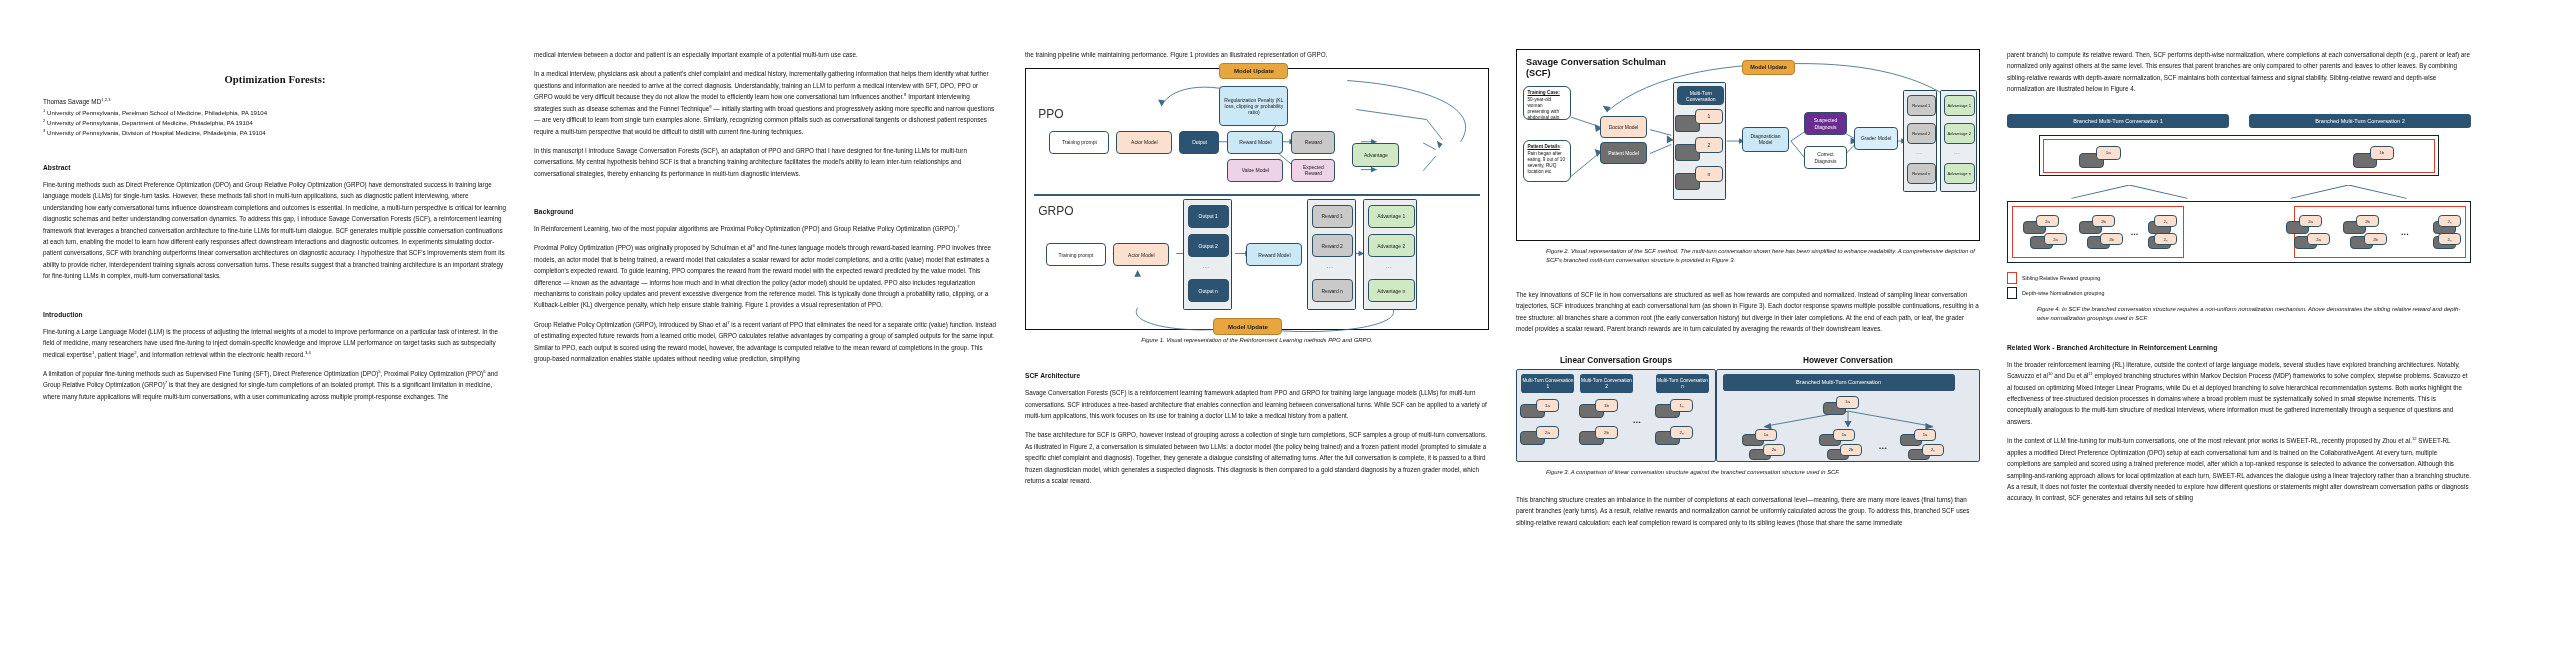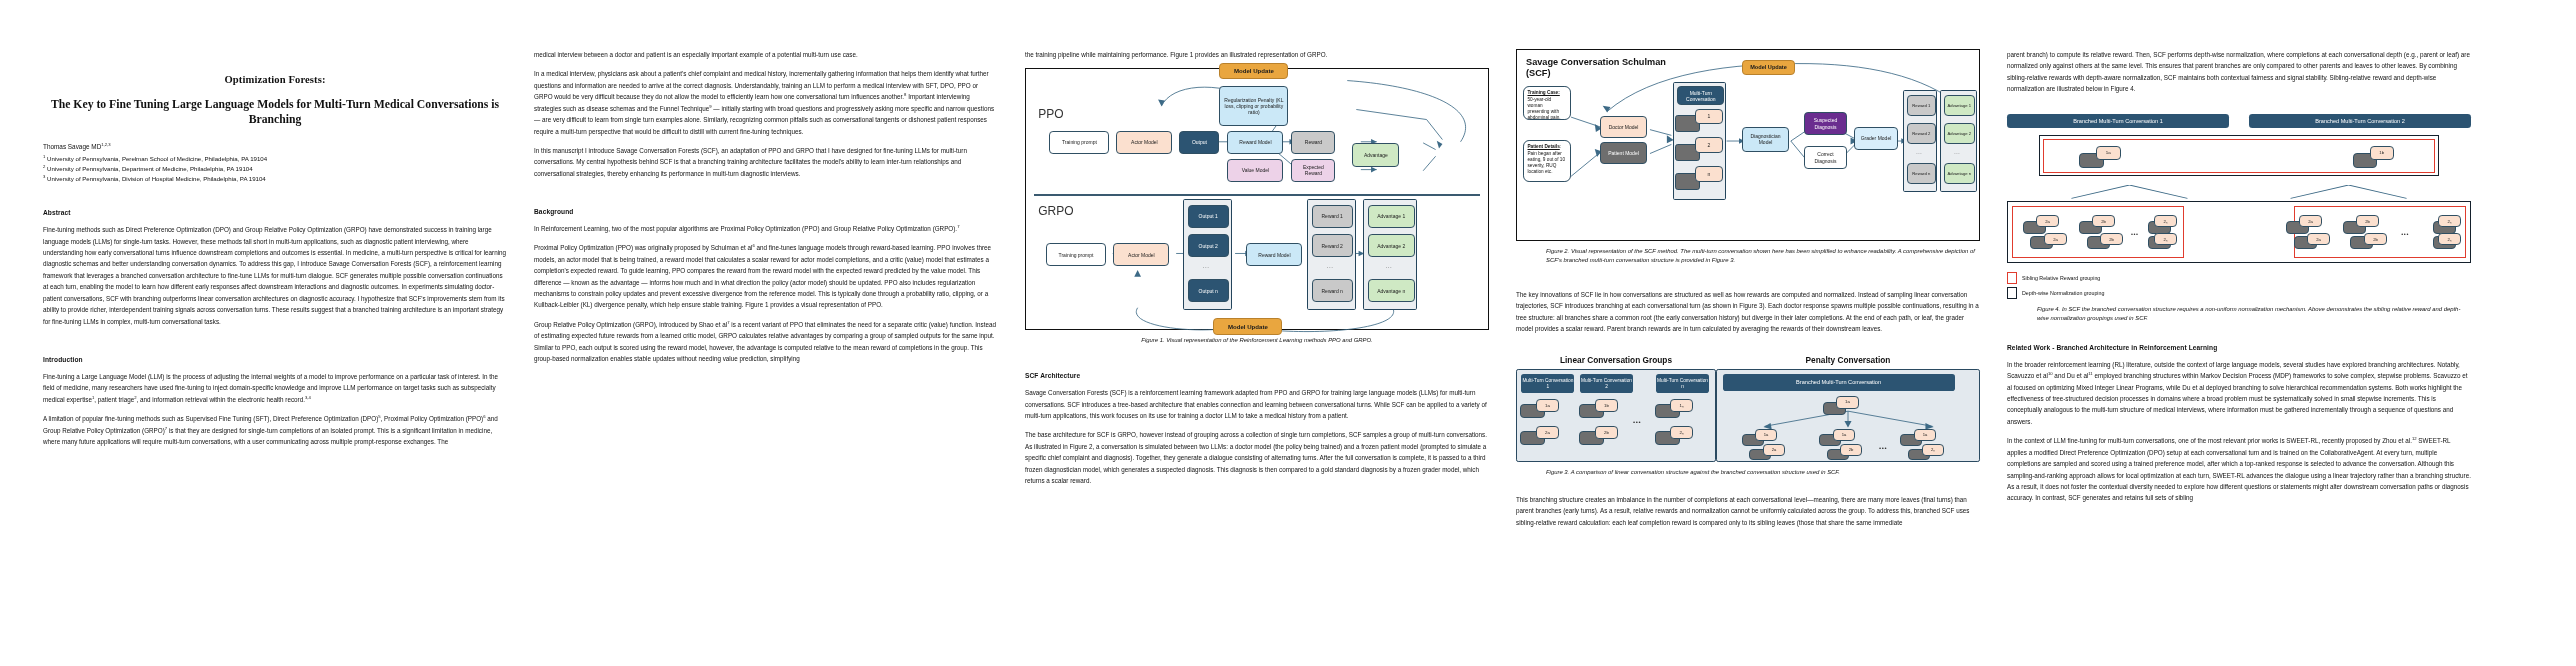--- a/index.html
+++ b/index.html
@@ -169,21 +169,20 @@
   .legend-txt { font-size:5.3px; }
 </style>
 </head>
 <body>
 
 <div class="page">
 
   <div class="col c1">
     <div style="height:24.5px"></div>
     <div class="pretitle">Optimization Forests:</div>
-    <div class="maintitle">The Key to Fine Tuning Large Language Models for Multi-Turn Medical Conversations is Branching</div>
 
     <div class="author"><span>Thomas Savage MD</span><sup>1,2,3</sup></div>
     <div class="affil"><sup>1</sup> <span>University of Pennsylvania, Perelman School of Medicine, Philadelphia, PA 19104</span></div>
     <div class="affil"><sup>2</sup> <span>University of Pennsylvania, Department of Medicine, Philadelphia, PA 19104</span></div>
     <div class="affil"><sup>3</sup> <span>University of Pennsylvania, Division of Hospital Medicine, Philadelphia, PA 19104</span></div>
 
     <h2 class="sec" style="margin-top:25.6px">Abstract</h2>
     <p class="body">Fine-tuning methods such as Direct Preference Optimization (DPO) and Group Relative Policy Optimization (GRPO) have demonstrated success in training large language models (LLMs) for single-turn tasks. However, these methods fall short in multi-turn applications, such as diagnostic patient interviewing, where understanding how early conversational turns influence downstream completions and outcomes is essential. In medicine, a multi-turn perspective is critical for learning diagnostic schemas and better understanding conversation dynamics.  To address this gap, I introduce Savage Conversation Forests (SCF), a reinforcement learning framework that leverages a branched conversation architecture to fine-tune LLMs for multi-turn dialogue. SCF generates multiple possible conversation continuations at each turn, enabling the model to learn how different early responses affect downstream interactions and diagnostic outcomes.  In experiments simulating doctor-patient conversations, SCF with branching outperforms linear conversation architectures on diagnostic accuracy. I hypothesize that SCF's improvements stem from its ability to provide richer, interdependent training signals across conversation turns. These results suggest that a branched training architecture is an important strategy for fine-tuning LLMs in complex, multi-turn conversational tasks.</p>
 
     <h2 class="sec" style="margin-top:29px">Introduction</h2>
@@ -396,21 +395,21 @@
             <div class="ell" style="left:116px;top:48px;font-size:6.1px;">•••</div>
 
             <div class="node n-mgray" style="left:138px;top:34px;width:24.5px;height:14.5px;"></div>
             <div class="node n-peach" style="left:153px;top:29px;width:23px;height:13.3px;font-size:4.4px;">1ₙ</div>
             <div class="node n-mgray" style="left:138px;top:61px;width:24.5px;height:14.5px;"></div>
             <div class="node n-peach" style="left:153px;top:56px;width:23px;height:13.3px;font-size:4.4px;">2ₙ</div>
           </div>
         </div>
 
         <div style="flex:1;">
-          <div class="f3-head">Penalty Conversation</div>
+          <div class="f3-head">However Conversation</div>
           <div class="panel" style="height:93px;position:relative;">
             <svg class="wires" viewBox="0 0 440 168" preserveAspectRatio="none">
               <path d="M220,76 L80,104"></path>
                 <path d="M220,76 L220,104"></path>
                 <path d="M220,76 L362,104"></path>
               <polygon points="78,105 90,98 92,110" fill="#3d6a86" stroke="none"></polygon>
               <polygon points="220,106 214,94 226,94" fill="#3d6a86" stroke="none"></polygon>
               <polygon points="364,105 350,98 350,110" fill="#3d6a86" stroke="none"></polygon>
             </svg>
             <div class="bar" style="position:absolute;left:5.6px;top:4.4px;width:232px;height:16.7px;font-size:5.6px;">Branched Multi-Turn Conversation</div>

